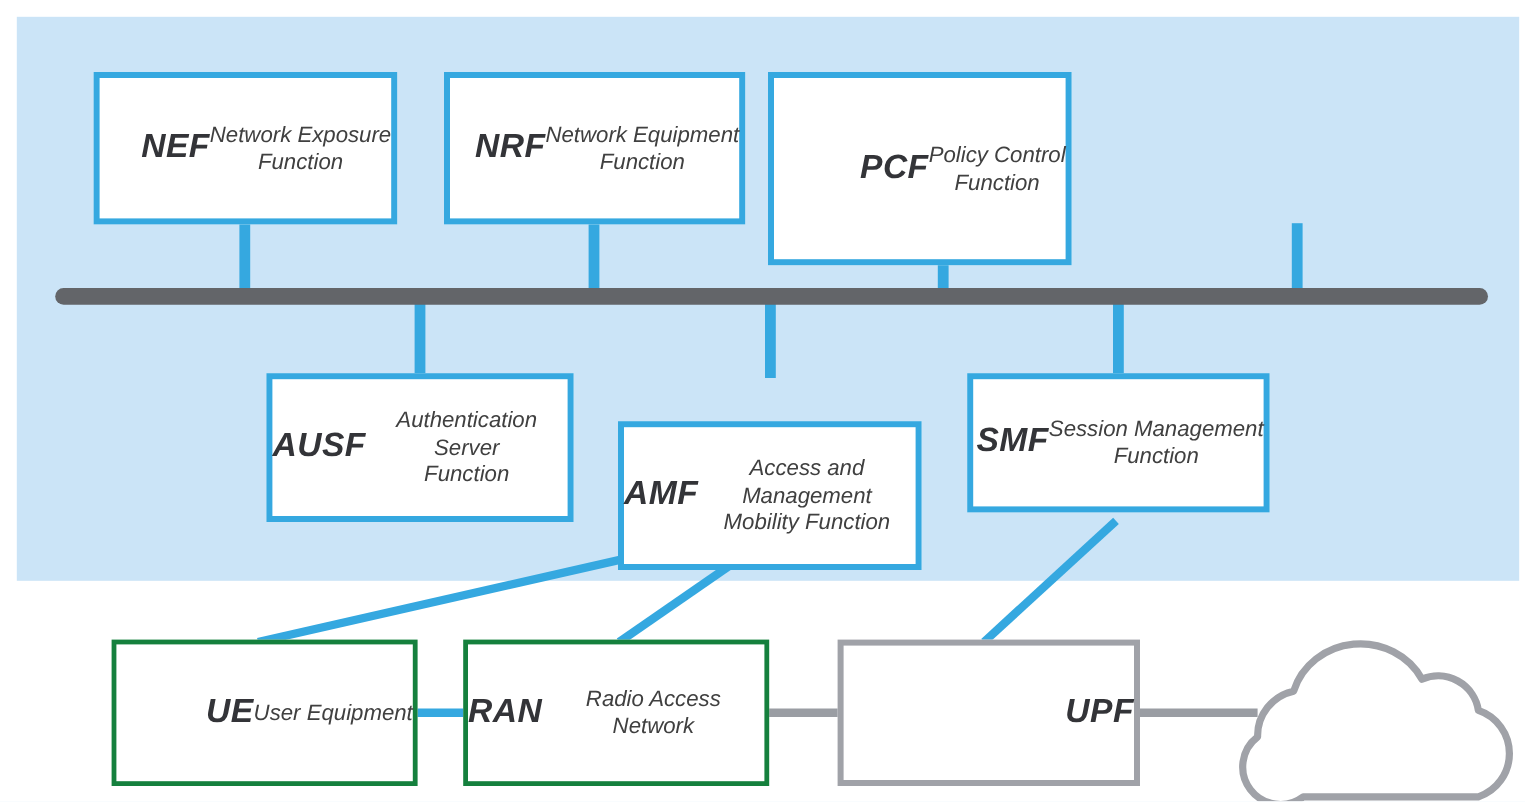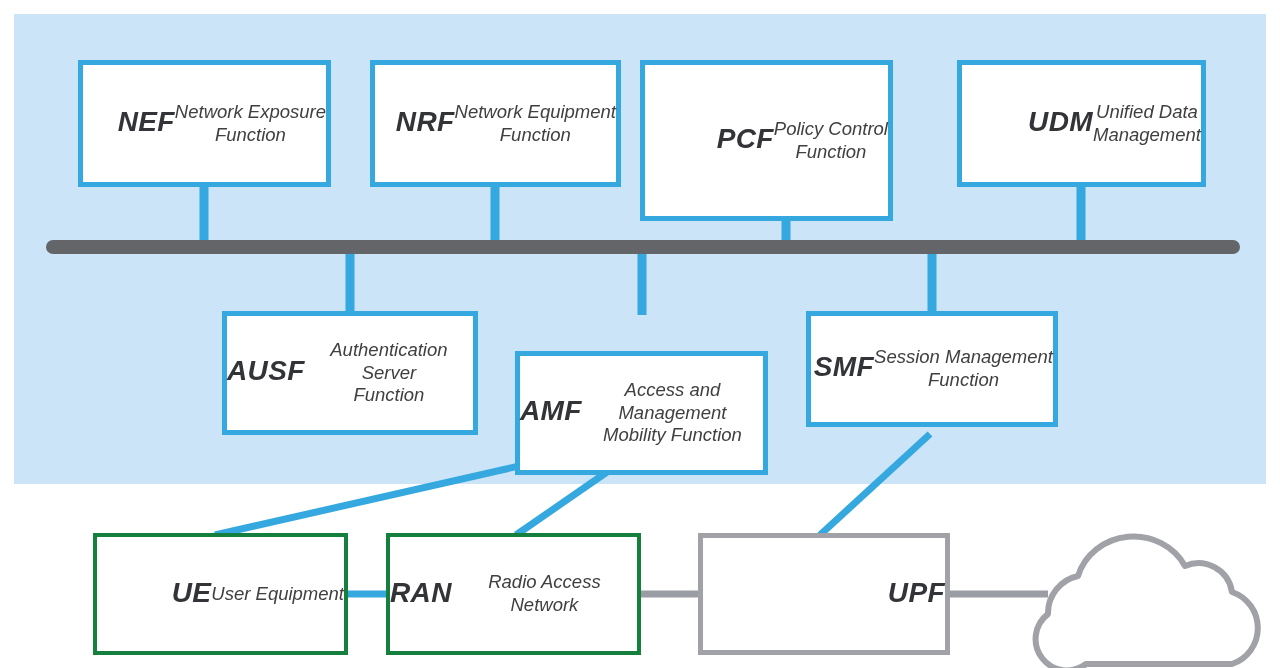--- a/index.html
+++ b/index.html
@@ -141,25 +141,20 @@
     <div class="full">Network Equipment
 Function</div>
   </div>
 
   <div class="node blue" style="left:640px; top:60px; width:253px; height:161px;">
     <div class="abbr">PCF</div>
     <div class="full">Policy Control
 Function</div>
   </div>
 
-  <div class="node blue" style="left:957px; top:60px; width:249px; height:127px;">
-    <div class="abbr">UDM</div>
-    <div class="full">Unified Data
-Management</div>
-  </div>
 
   <div class="node blue" style="left:222px; top:311px; width:256px; height:124px;">
     <div class="abbr">AUSF</div>
     <div class="full">Authentication Server
 Function</div>
   </div>
 
   <div class="node blue" style="left:515px; top:311px; width:253px; height:124px;margin-top:40px;">
     <div class="abbr">AMF</div>
     <div class="full">Access and Management

